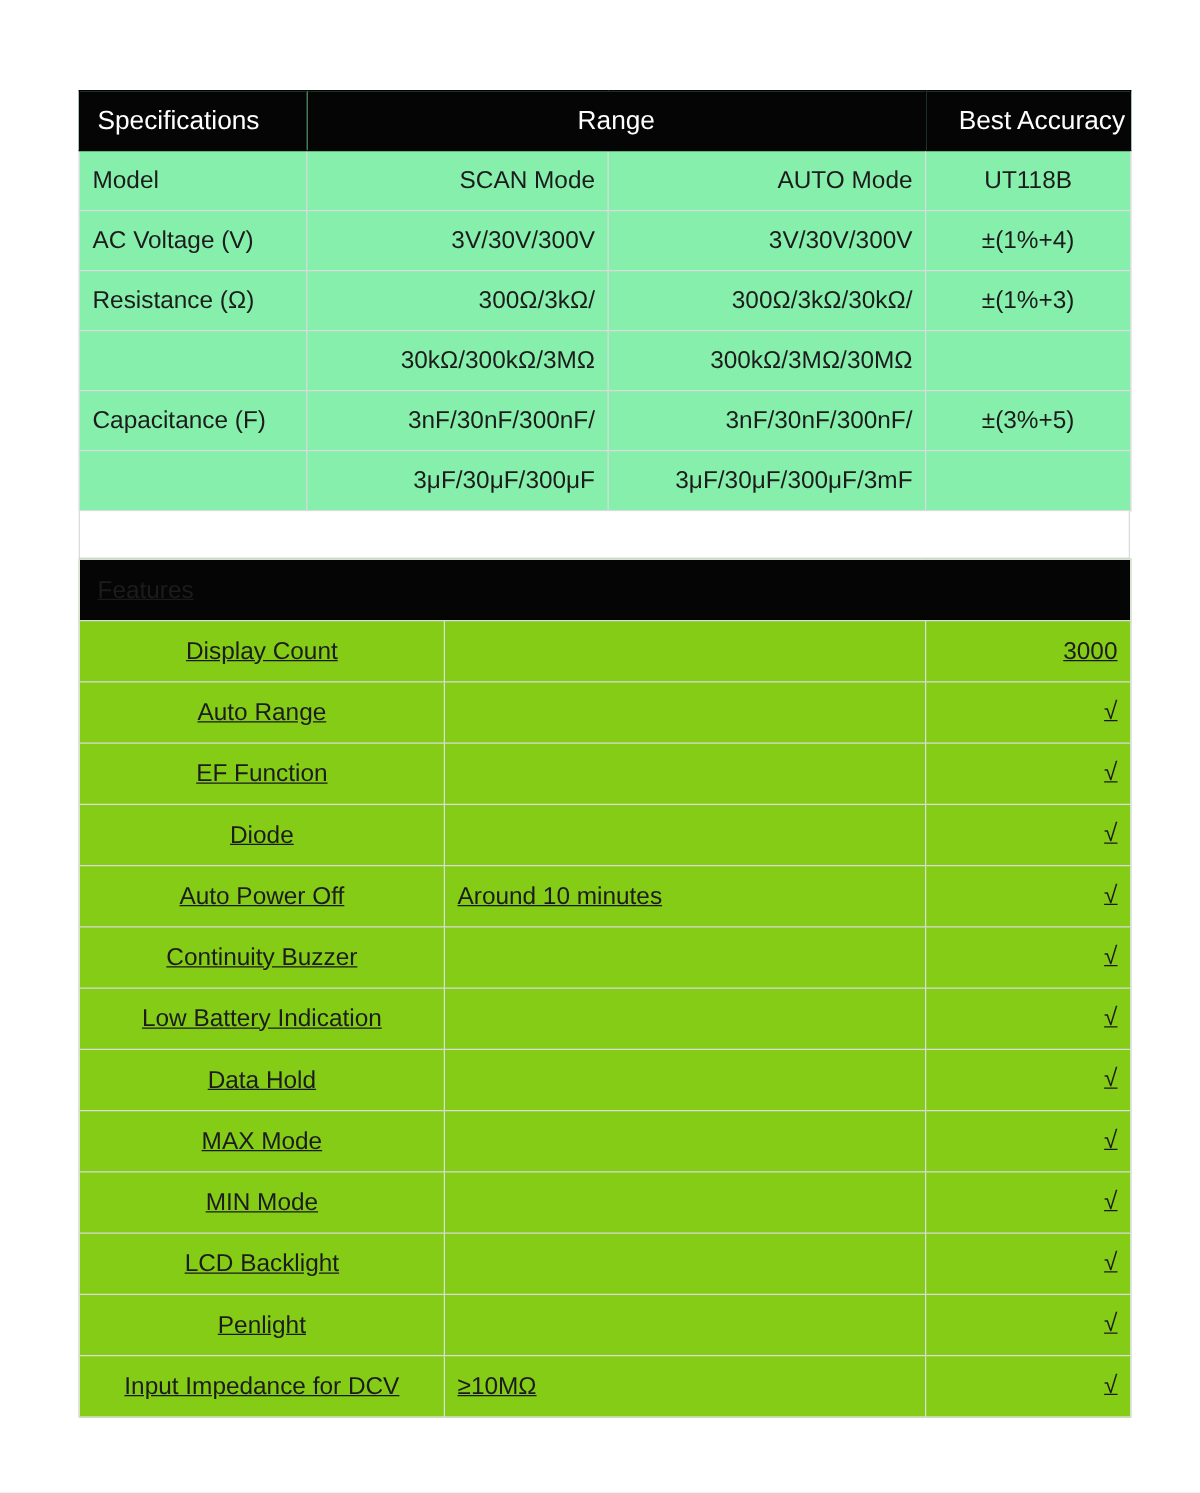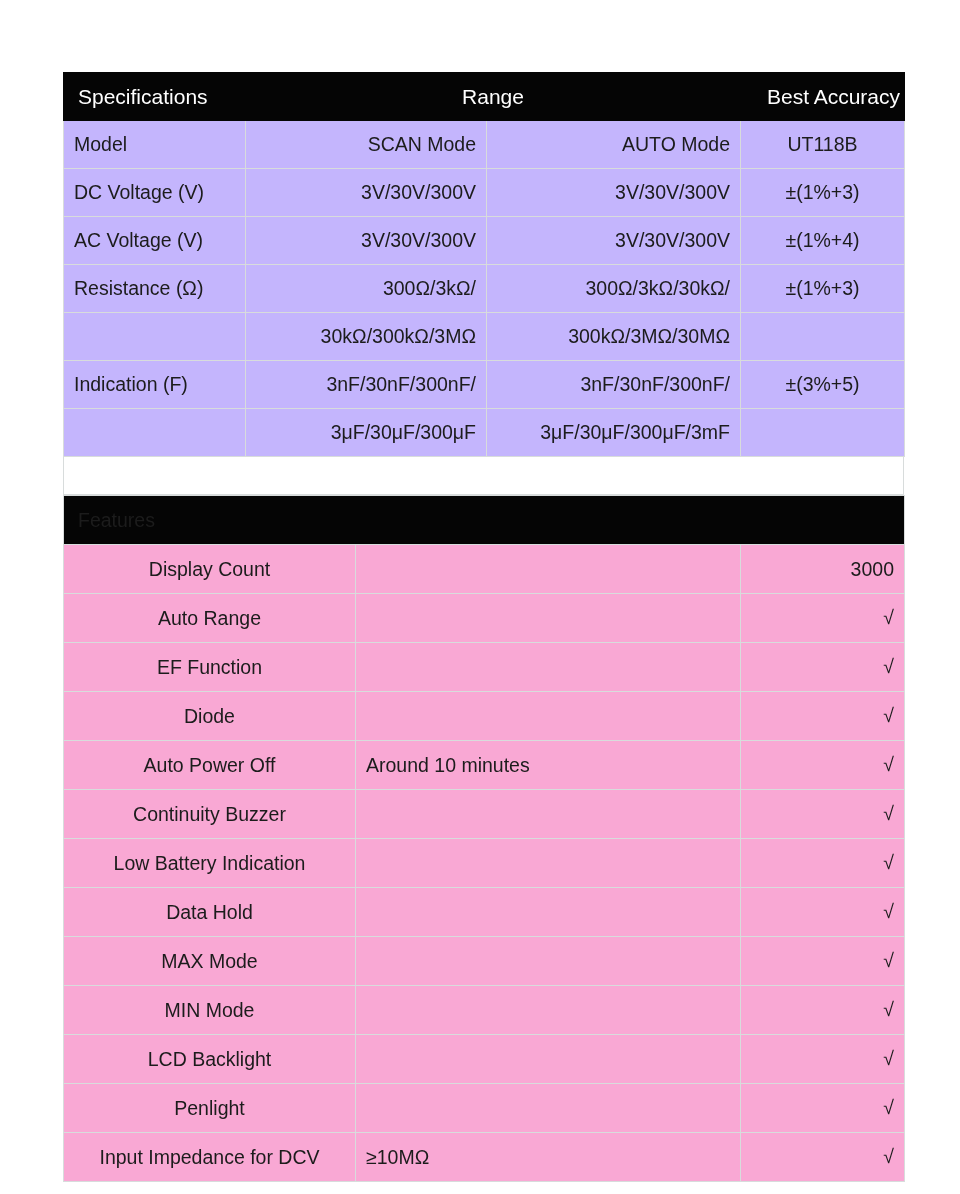--- a/index.html
+++ b/index.html
@@ -25,21 +25,21 @@
     position: absolute;
     left: 63px;
     top: 72px;
     width: 841px;
   }
 
   table.spec-table {
     width: 841px;
     border-collapse: collapse;
     table-layout: fixed;
-    background: #c4b5fd;
+    background: #86efac;
   }
   table.spec-table td, table.spec-table th {
     border: 1px solid #d8dcdc;
     padding: 0 10px;
     font-weight: normal;
     font-size: 19.5px;
     color: #1c1c1c;
     height: 47px;
     vertical-align: middle;
     overflow: hidden;
@@ -81,21 +81,22 @@
     border-right: 1px solid #d8dcdc;
     border-bottom: 1px solid #d8dcdc;
     box-sizing: border-box;
   }
 
   
   table.feat-table {
     width: 841px;
     border-collapse: collapse;
     table-layout: fixed;
-    background: #f9a8d4;
+    background: #84cc16;
+    text-decoration: underline;
   }
   table.feat-table td {
     border: 1px solid #d8dcdc;
     padding: 0 10px;
     font-size: 19.5px;
     color: #1c1c1c;
     height: 48px;
     vertical-align: middle;
     overflow: hidden;
     white-space: nowrap;
@@ -135,26 +136,20 @@
           <td class="b-right">Best Accuracy</td>
         </tr>
 
         <tr>
           <td class="label-cell">Model</td>
           <td class="al-left pad-md">SCAN Mode</td>
           <td class="al-left pad-lg">AUTO Mode</td>
           <td class="accuracy-cell">UT118B</td>
         </tr>
 
-        <tr>
-          <td class="label-cell">DC Voltage (V)</td>
-          <td class="al-left pad-sm">3V/30V/300V</td>
-          <td class="al-left pad-md">3V/30V/300V</td>
-          <td class="accuracy-cell">±(1%+3)</td>
-        </tr>
 
         <tr>
           <td class="label-cell">AC Voltage (V)</td>
           <td class="al-left pad-sm">3V/30V/300V</td>
           <td class="al-left pad-md">3V/30V/300V</td>
           <td class="accuracy-cell">±(1%+4)</td>
         </tr>
 
         <tr>
           <td class="label-cell">Resistance (Ω)</td>
@@ -164,21 +159,21 @@
         </tr>
 
         <tr>
           <td class="label-cell"></td>
           <td class="al-left pad-sm">30kΩ/300kΩ/3MΩ</td>
           <td class="al-left pad-md">300kΩ/3MΩ/30MΩ</td>
           <td class="accuracy-cell"></td>
         </tr>
 
         <tr>
-          <td class="label-cell">Indication (F)</td>
+          <td class="label-cell">Capacitance (F)</td>
           <td class="al-left pad-sm">3nF/30nF/300nF/</td>
           <td class="al-left pad-lg">3nF/30nF/300nF/</td>
           <td class="accuracy-cell">±(3%+5)</td>
         </tr>
 
         <tr>
           <td class="label-cell"></td>
           <td class="al-left pad-md">3μF/30μF/300μF</td>
           <td class="al-left pad-md">3μF/30μF/300μF/3mF</td>
           <td class="accuracy-cell"></td>

